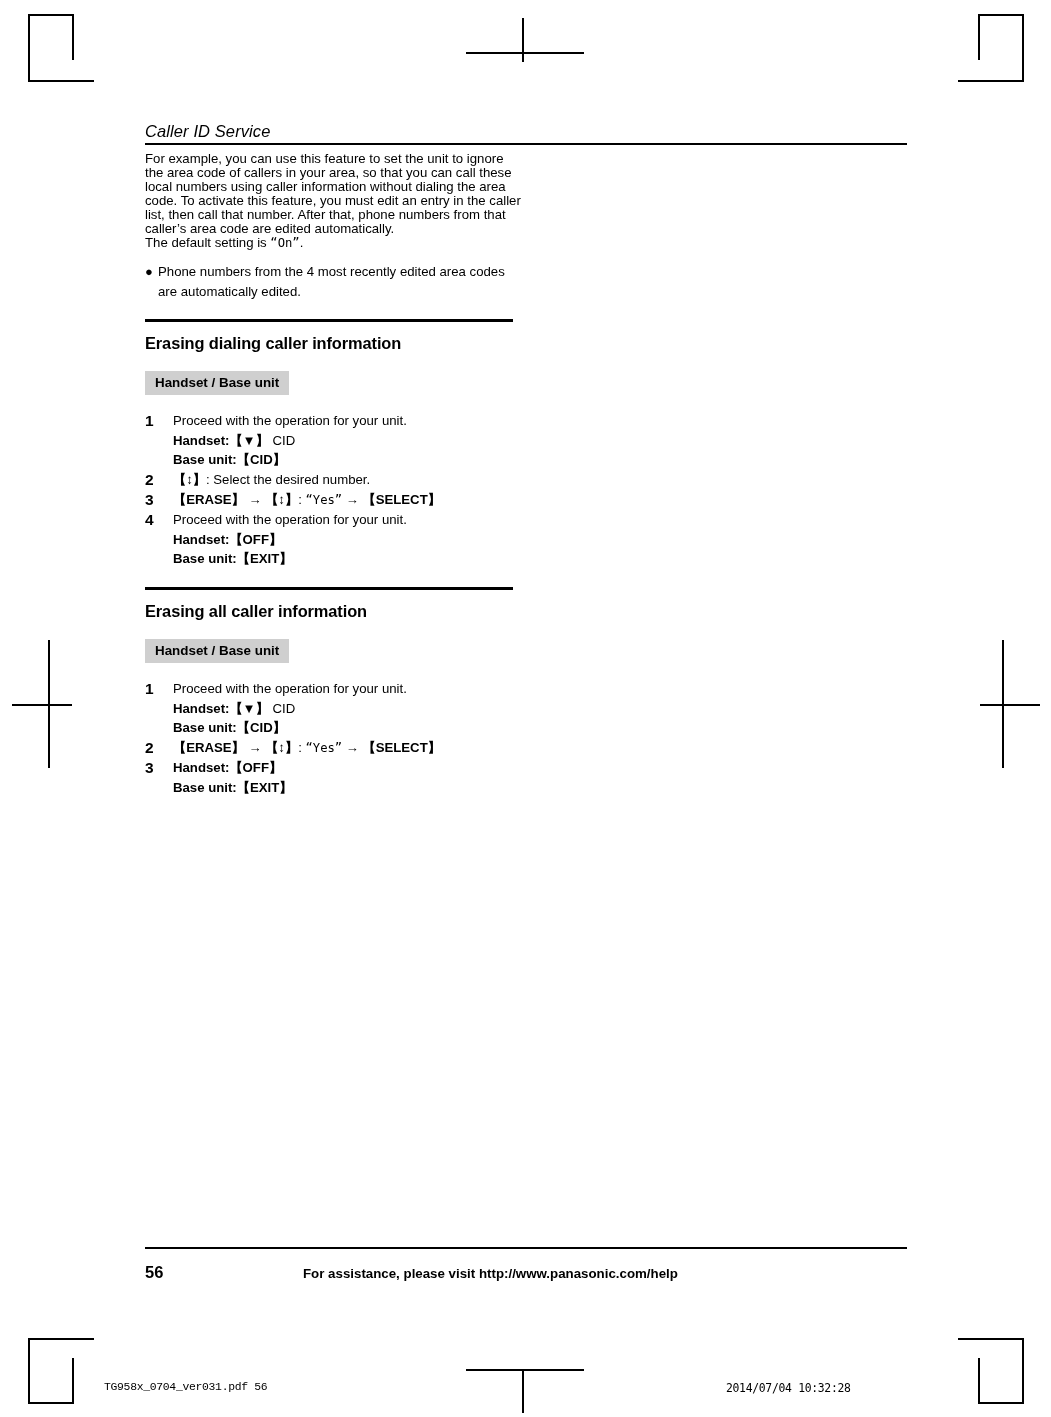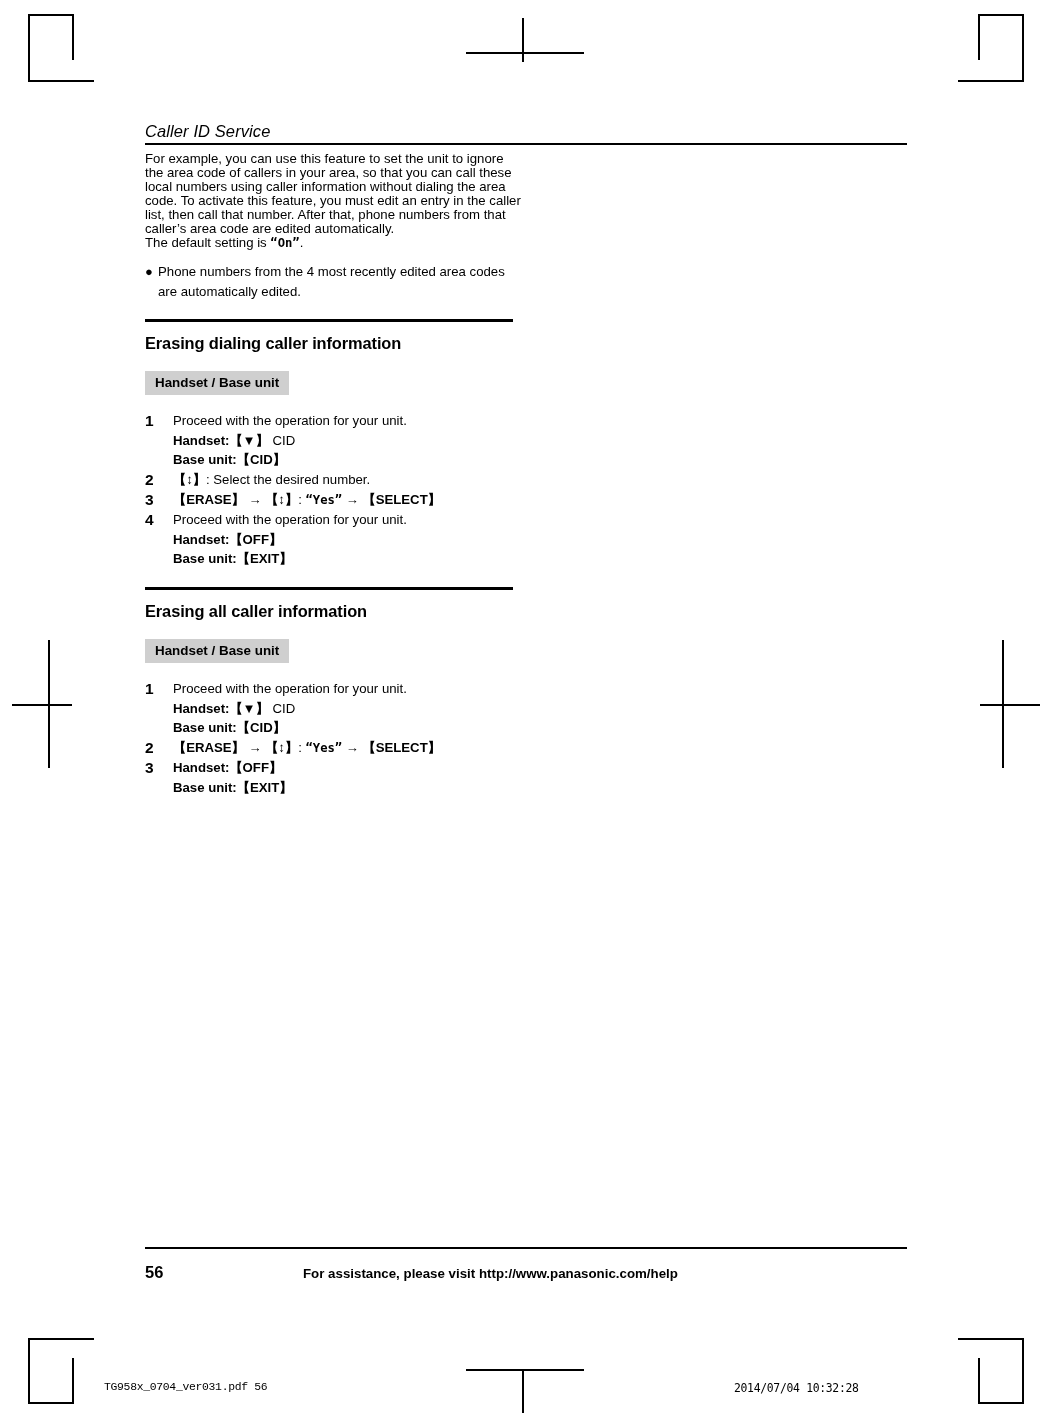--- a/index.html
+++ b/index.html
@@ -125,21 +125,21 @@
     line-height: 19.6px;
   }
   .step .txt {
     flex: 1;
   }
   .b { font-weight: bold; }
   .mono {
     font-family: "DejaVu Sans Mono", monospace;
     font-size: 12.2px;
   }
-  .mono.bold { font-weight: bold; text-align: center; }
+  .mono.bold { font-weight: normal; text-align: center; }
   .arrow { font-size: 13px; }
 
   
   .key { font-weight: bold; white-space: nowrap; }
 
   .footer-rule {
     position: absolute;
     left: 145px;
     top: 1247px;
     width: 762px;
@@ -169,21 +169,20 @@
     font-family: Liberation Mono, monospace;
     letter-spacing: -0.3px;
   }
   .slug-right {
     position: absolute;
     left: 726px;
     top: 1381px;
     font-size: 11.4px;
     font-family: "DejaVu Sans Mono", monospace;
     letter-spacing: -0.3px;
-    margin-left: 8px;
   }
 </style>
 </head>
 <body>
 
 <div>
 
   <div class="corner" style="left:28px;top:14px;">
     <div class="h" style="left:0;top:0;width:46px;"></div>
     <div class="v" style="left:44px;top:0;height:46px;"></div>

